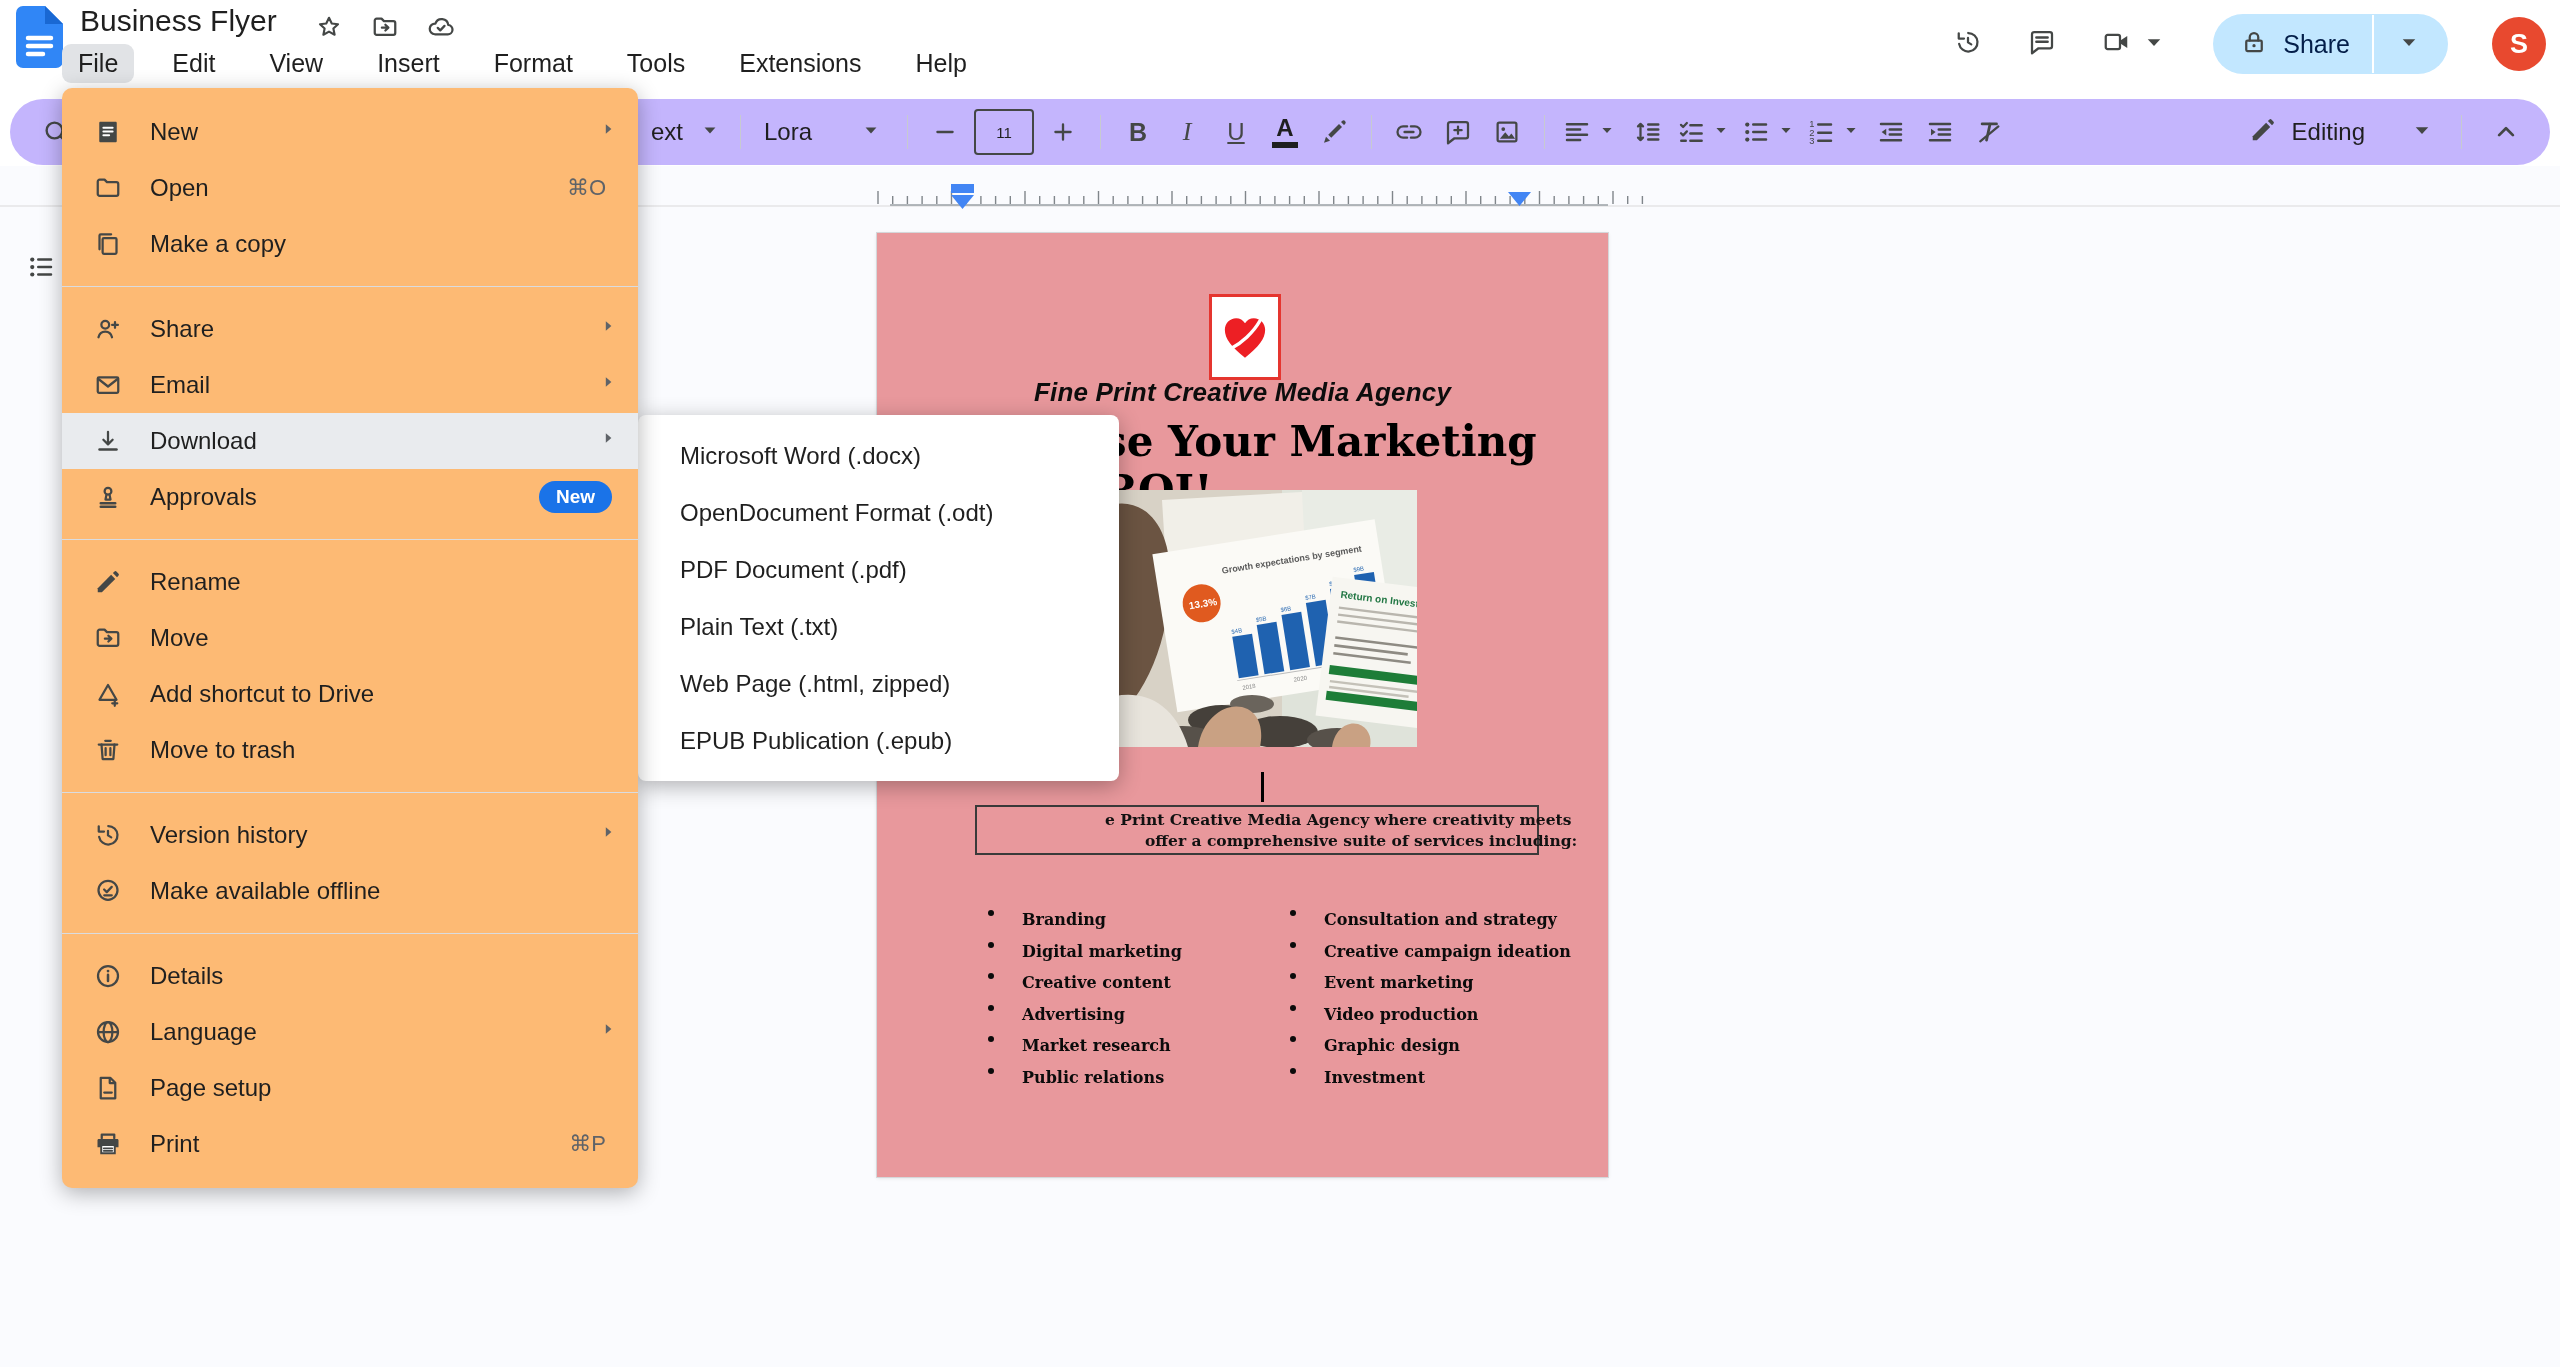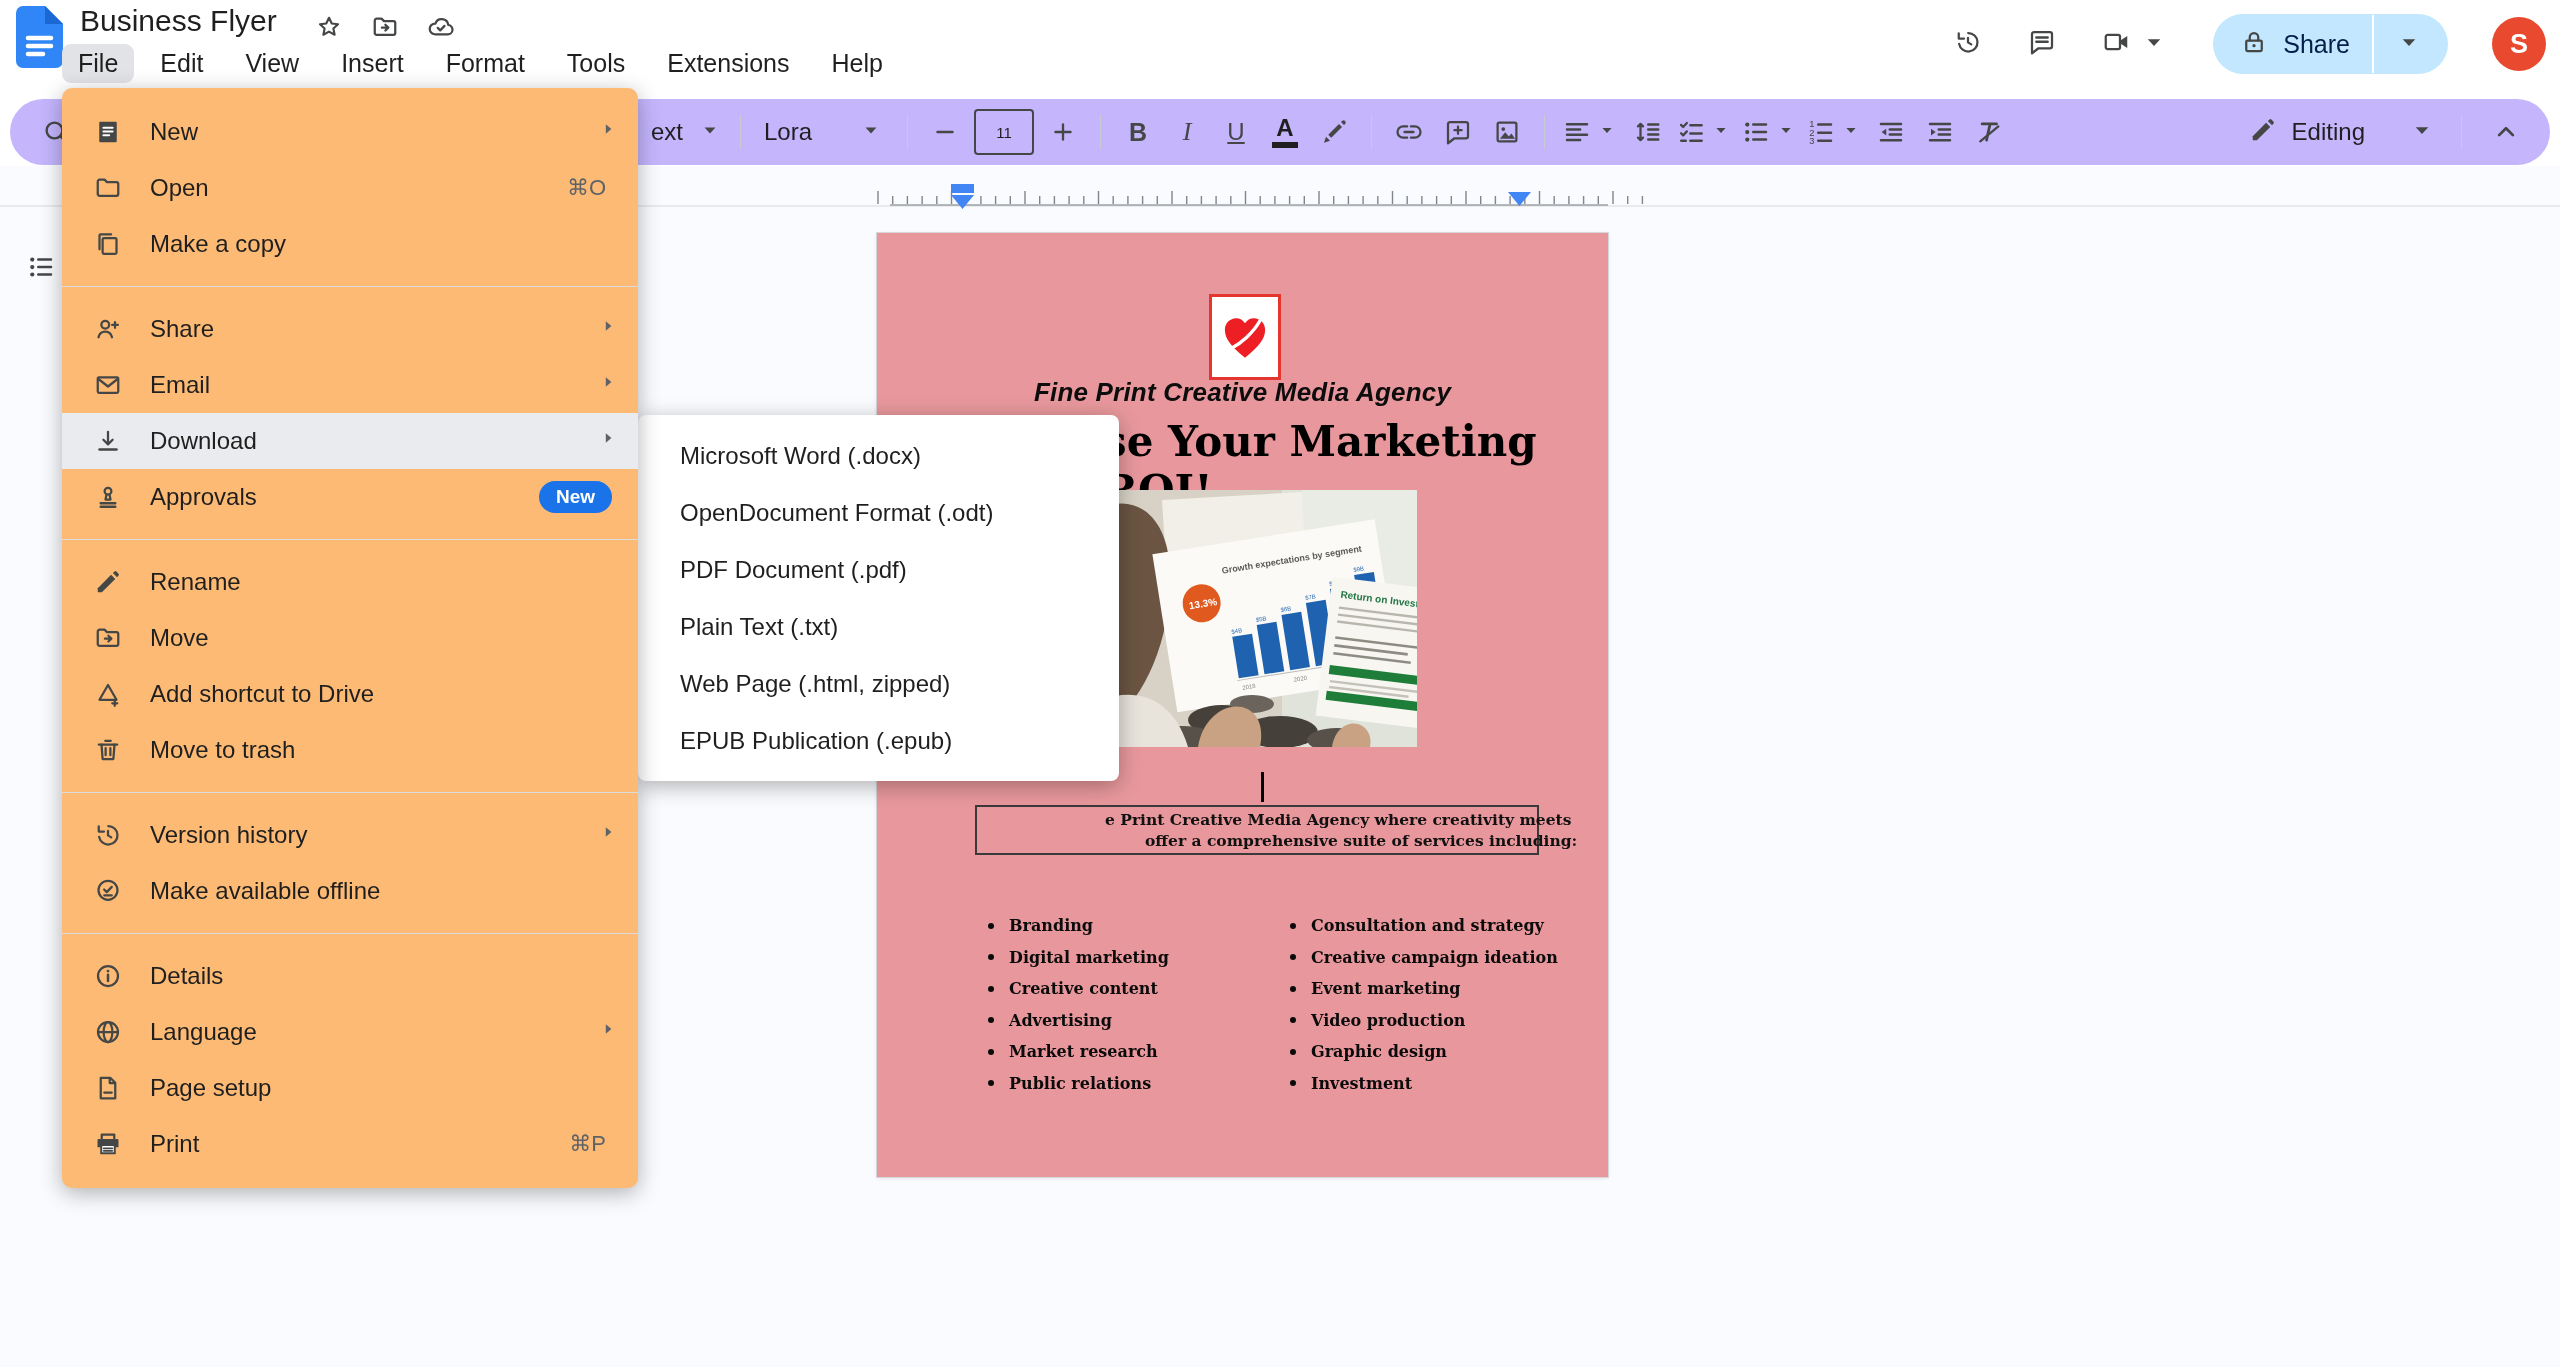--- a/index.html
+++ b/index.html
@@ -3,21 +3,21 @@
 <meta charset="utf-8">
 <style>
   html,body{margin:0;padding:0;background:#fff;}
   .app{position:relative;width:2560px;height:1367px;background:#fff;overflow:hidden;
        font-family:"Liberation Sans",sans-serif;color:#1f1f1f;}
   
   .titlebar{position:absolute;left:0;top:0;width:100%;height:100px;background:#fff;}
   .docs-logo{position:absolute;left:16px;top:6px;}
   .doc-title{position:absolute;left:80px;top:4px;font-size:30px;font-weight:500;color:#1f1f1f;}
   .title-icons{position:absolute;left:314px;top:12px;display:flex;gap:26px;align-items:center;}
-  .menubar{position:absolute;left:62px;top:44px;display:flex;gap:10px;font-size:25px;}
+  .menubar{position:absolute;left:62px;top:44px;display:flex;gap:22px;font-size:25px;}
   .menu-btn{padding:5px 16px;border-radius:9px;cursor:default;}
   .menu-btn.active{background:#e1e3e6;}
   .topbar-right{position:absolute;right:14px;top:8px;height:72px;display:flex;align-items:center;gap:44px;}
   .share-pill{display:flex;align-items:center;height:60px;border-radius:30px;background:#c2e7ff;
               color:#041e49;padding:0 10px 0 26px;}
   .share-pill .lbl{font-size:25px;font-weight:500;margin-left:14px;}
   .share-div{width:2px;height:58px;background:#fff;margin:0 6px 0 22px;}
   .share-caret{padding:0 14px;display:flex;align-items:center;}
   .avatar{width:54px;height:54px;border-radius:50%;background:#e8492f;color:#fff;font-size:27px;
           font-weight:700;display:flex;align-items:center;justify-content:center;}
@@ -52,21 +52,21 @@
   .flyer-photo{position:absolute;left:225px;top:257px;width:315px;height:257px;}
   .caret-cursor{position:absolute;left:384px;top:539px;width:3px;height:30px;background:#000;}
   .about-box{position:absolute;left:98px;top:572px;width:560px;height:46px;border:2px solid #3a3a3a;}
   .about-l1,.about-l2{position:absolute;font-family:"DejaVu Serif",serif;font-weight:700;
                       font-size:15.5px;color:#111;white-space:nowrap;}
   .about-l1{left:228px;top:577px;}
   .about-l2{left:268px;top:598px;}
   .svc-col{position:absolute;top:677px;display:flex;flex-direction:column;}
   .svc-col.left{left:111px;}
   .svc-col.right{left:413px;}
-  .svc-item{display:flex;align-items:center;height:31.5px;gap:15px;font-family:"DejaVu Serif",serif;
+  .svc-item{display:flex;align-items:flex-start;height:31.5px;gap:28px;font-family:"DejaVu Serif",serif;
             font-weight:700;font-size:16px;color:#0b0b0b;white-space:nowrap;}
   .svc-item .dot{width:6px;height:6px;border-radius:50%;background:#0b0b0b;flex:0 0 auto;}
   
   .file-menu{position:absolute;left:62px;top:88px;width:576px;background:#fdba74;border-radius:10px;
              box-shadow:0 5px 22px rgba(0,0,0,.3);padding:16px 0;z-index:40;}
   .dl-menu{position:absolute;left:638px;top:415px;width:465px;background:#fff;border-radius:8px;
            box-shadow:0 5px 22px rgba(0,0,0,.3);padding:12px 8px;z-index:39;}
   .mi{display:flex;align-items:center;height:56px;padding:0 18px 0 30px;font-size:24px;color:#1f1f1f;}
   .mi.hl{background:#e9ebee;}
   .mi .mic{width:32px;display:flex;justify-content:center;}

